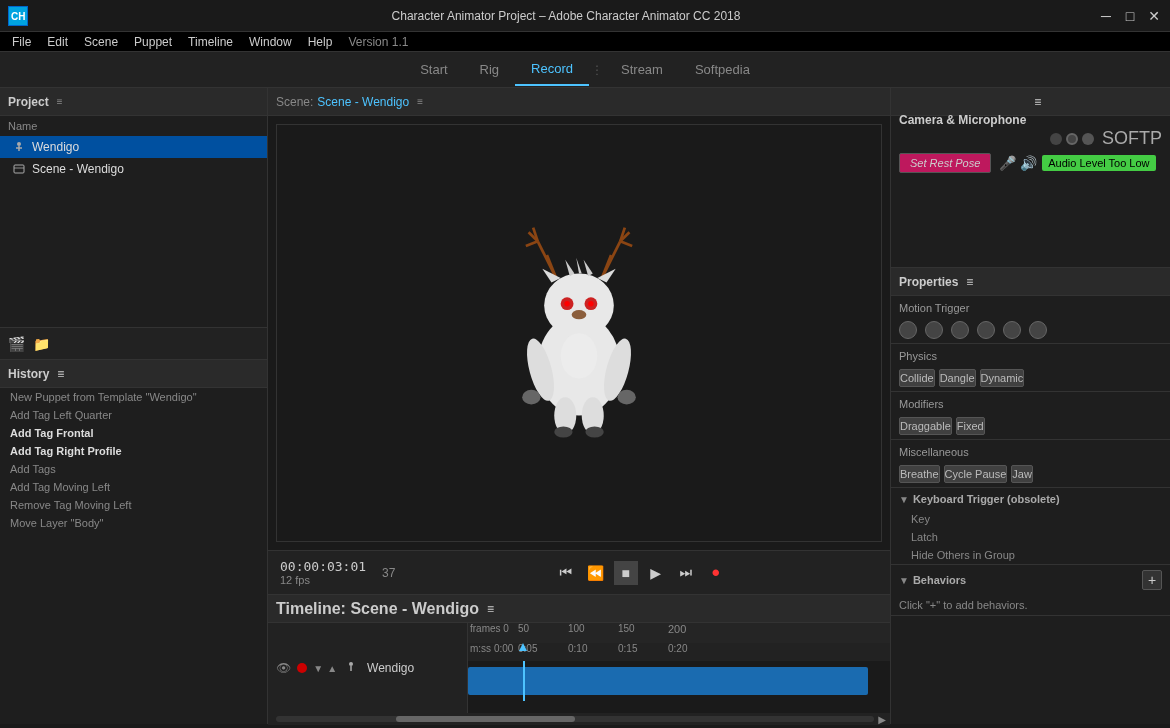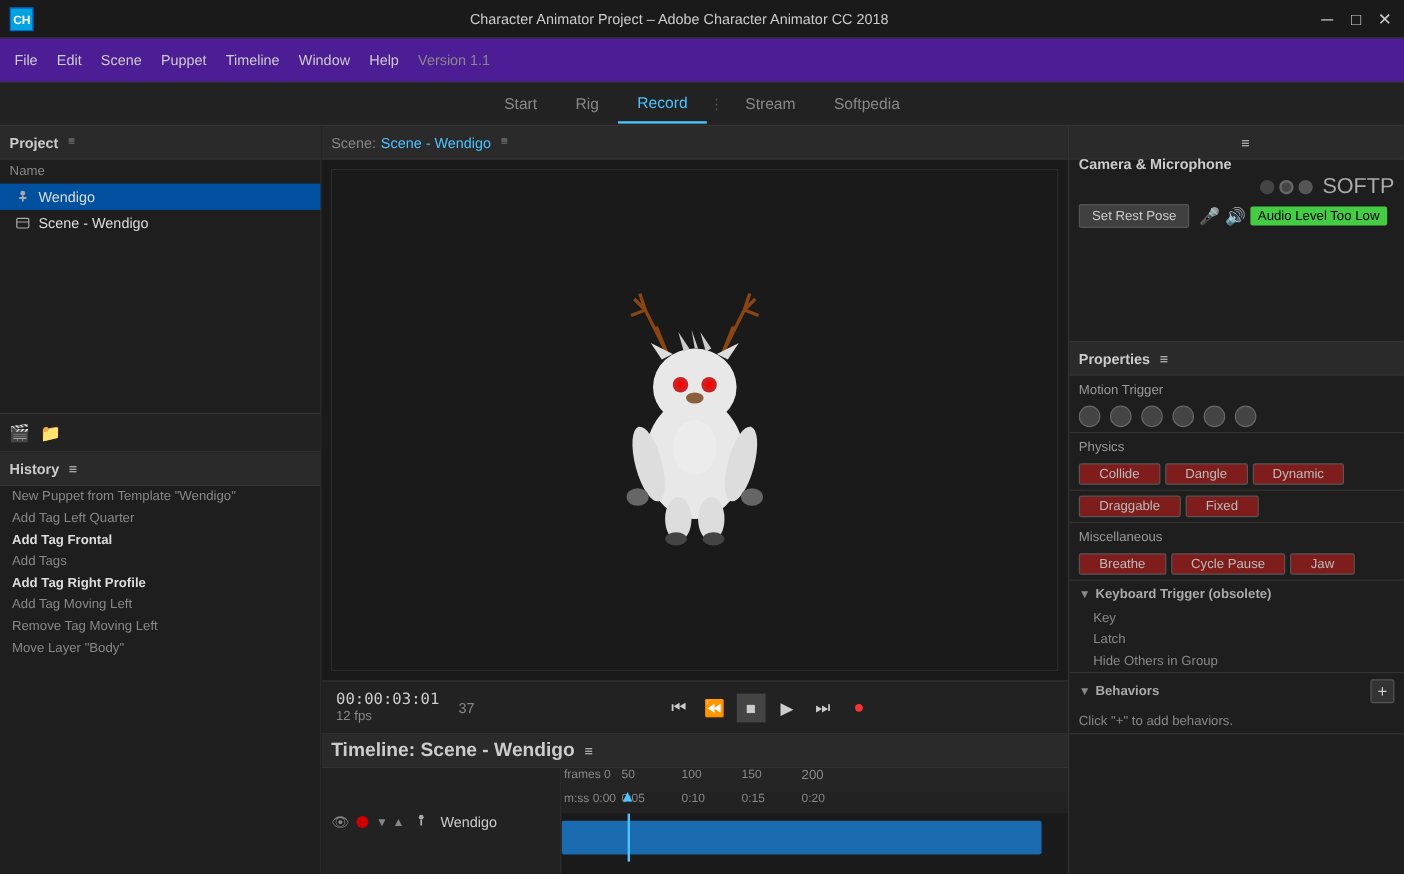--- a/index.html
+++ b/index.html
@@ -10,21 +10,21 @@
       height: 32px; background: #1a1a1a; display: flex; align-items: center; padding: 0 8px;
       border-bottom: 1px solid #333;
     }
     #titlebar .app-icon { width: 20px; height: 20px; margin-right: 6px; background: #0066cc; display: flex; align-items: center; justify-content: center; font-size: 10px; color: white; font-weight: bold; }
     #titlebar .title { color: #ccc; font-size: 12px; flex: 1; text-align: center; }
     #titlebar .win-controls { display: flex; gap: 8px; }
     #titlebar .win-btn { width: 16px; height: 16px; background: transparent; border: none; color: #ccc; cursor: pointer; font-size: 14px; display: flex; align-items: center; justify-content: center; }
 
     
     #menubar {
-      height: 37px; background: #4c1d95; display: flex; align-items: center; padding: 0 4px;
+      height: 20px; background: #000000; display: flex; align-items: center; padding: 0 4px;
       border-bottom: 1px solid #333;
     }
     #menubar .menu-item { padding: 2px 8px; color: #ccc; cursor: pointer; font-size: 12px; }
 
     
     #toolbar {
       height: 36px; background: #222; display: flex; align-items: center; justify-content: center; gap: 0;
       border-bottom: 1px solid #333;
     }
     #toolbar .tab { padding: 8px 16px; color: #888; cursor: pointer; font-size: 13px; }
@@ -97,34 +97,34 @@
 
     
     #right-panel { width: 280px; background: #1e1e1e; border-left: 1px solid #333; display: flex; flex-direction: column; position: relative; }
 
     
     #camera-panel { height: 180px; border-bottom: 1px solid #333; }
     #camera-header { height: 28px; background: #2a2a2a; display: flex; align-items: center; padding: 0 8px; gap: 8px; border-bottom: 1px solid #333; }
     #camera-header .panel-title { color: #ccc; font-size: 12px; font-weight: 600; margin-top: 36px; }
     #camera-content { padding: 8px; }
     #rest-pose-row { display: flex; align-items: center; gap: 8px; margin-bottom: 8px; }
-    #rest-pose-btn { background: #404040; border: 1px solid #555; color: #ccc; padding: 3px 10px; font-size: 11px; cursor: pointer; border-radius: 2px; }
+    #rest-pose-btn { background: #be185d; border: 1px solid #555; color: #ccc; padding: 3px 10px; font-size: 11px; cursor: pointer; border-radius: 2px; font-style: italic; }
     .audio-icons { display: flex; gap: 4px; align-items: center; }
     .mic-icon { color: #4488ff; font-size: 14px; }
     .sound-icon { color: #44cc44; font-size: 14px; }
     .audio-level { background: #44cc44; color: #000; padding: 2px 6px; font-size: 11px; border-radius: 2px; }
 
     
     #properties-panel { flex: 1; overflow-y: auto; }
     #props-header { height: 28px; background: #2a2a2a; display: flex; align-items: center; padding: 0 8px; gap: 8px; border-bottom: 1px solid #333; }
     #props-header .panel-title { color: #ccc; font-size: 12px; font-weight: 600; }
     .prop-section { border-bottom: 1px solid #333; }
     .prop-section-title { color: #999; font-size: 11px; padding: 6px 8px 3px 8px; }
     .prop-buttons { display: flex; gap: 4px; padding: 4px 8px; flex-wrap: wrap; }
-    .prop-btn { background: #7f1d1d; border: 1px solid #555; color: #bbb; padding: 2px 16px; font-size: 11px; cursor: pointer; border-radius: 2px; }
+    .prop-btn { background: #404040; border: 1px solid #555; color: #bbb; padding: 2px 0; font-size: 11px; cursor: pointer; border-radius: 2px; }
     .prop-dots { display: flex; gap: 8px; padding: 4px 8px; align-items: center; }
     .prop-dot { width: 18px; height: 18px; border-radius: 50%; background: #444; border: 1px solid #666; cursor: pointer; }
 
     
     .kb-section { border-bottom: 1px solid #333; }
     .kb-section-header { display: flex; align-items: center; padding: 5px 8px; cursor: pointer; }
     .kb-arrow { color: #888; font-size: 10px; margin-right: 4px; }
     .kb-title { color: #aaa; font-size: 11px; font-weight: 600; }
     .kb-item { padding: 3px 20px; color: #888; font-size: 11px; }
 
@@ -219,22 +219,22 @@
     </div>
 
     <div id="history-panel">
       <div id="history-header">
         <span class="panel-title">History</span>
         <span class="menu-icon">≡</span>
       </div>
       <div class="history-item">New Puppet from Template "Wendigo"</div>
       <div class="history-item">Add Tag Left Quarter</div>
       <div class="history-item bold">Add Tag Frontal</div>
+      <div class="history-item bold">Add Tag Right Profile</div>
       <div class="history-item">Add Tags</div>
-      <div class="history-item bold">Add Tag Right Profile</div>
       <div class="history-item">Add Tag Moving Left</div>
       <div class="history-item">Remove Tag Moving Left</div>
       <div class="history-item">Move Layer "Body"</div>
     </div>
 
   </div>
 
   <div id="center-panel">
 
     <div id="scene-header">
@@ -424,20 +424,21 @@
       <div class="prop-section">
         <div class="prop-section-title">Physics</div>
         <div class="prop-buttons">
           <button class="prop-btn">Collide</button>
           <button class="prop-btn">Dangle</button>
           <button class="prop-btn">Dynamic</button>
         </div>
       </div>
 
       <div class="prop-section">
+        <div class="prop-section-title">Modifiers</div>
         <div class="prop-buttons">
           <button class="prop-btn">Draggable</button>
           <button class="prop-btn">Fixed</button>
         </div>
       </div>
 
       <div class="prop-section">
         <div class="prop-section-title">Miscellaneous</div>
         <div class="prop-buttons">
           <button class="prop-btn">Breathe</button>

